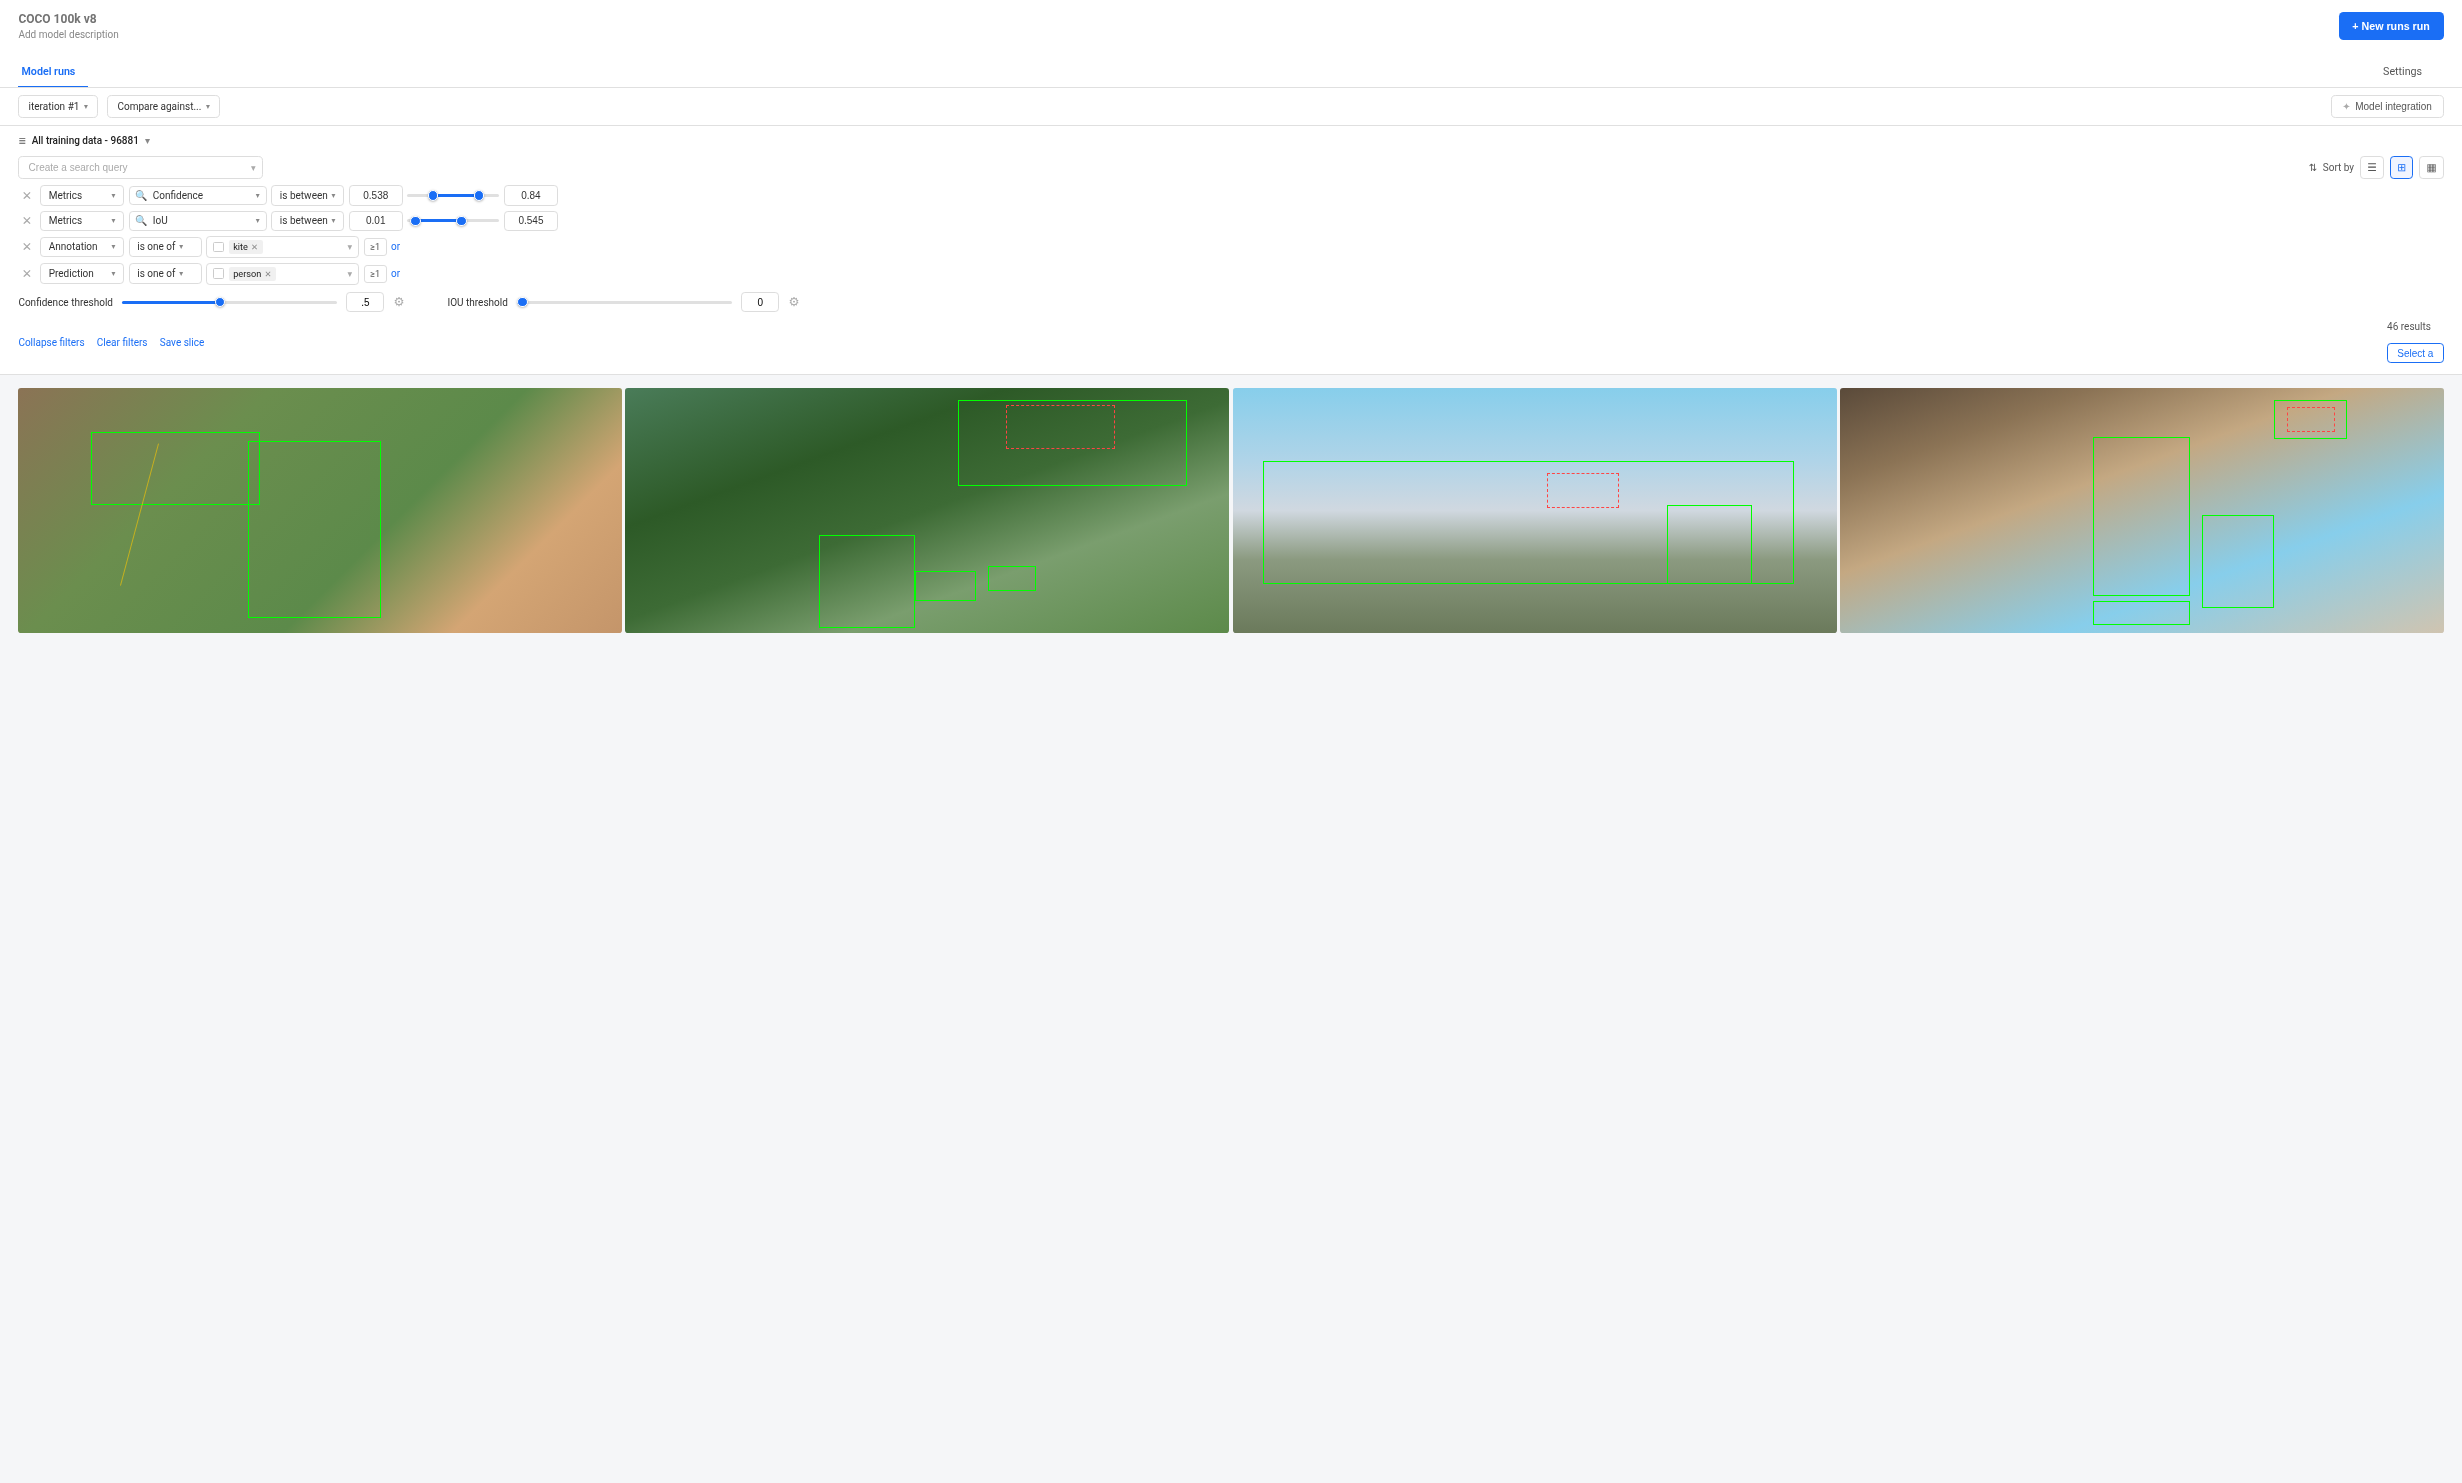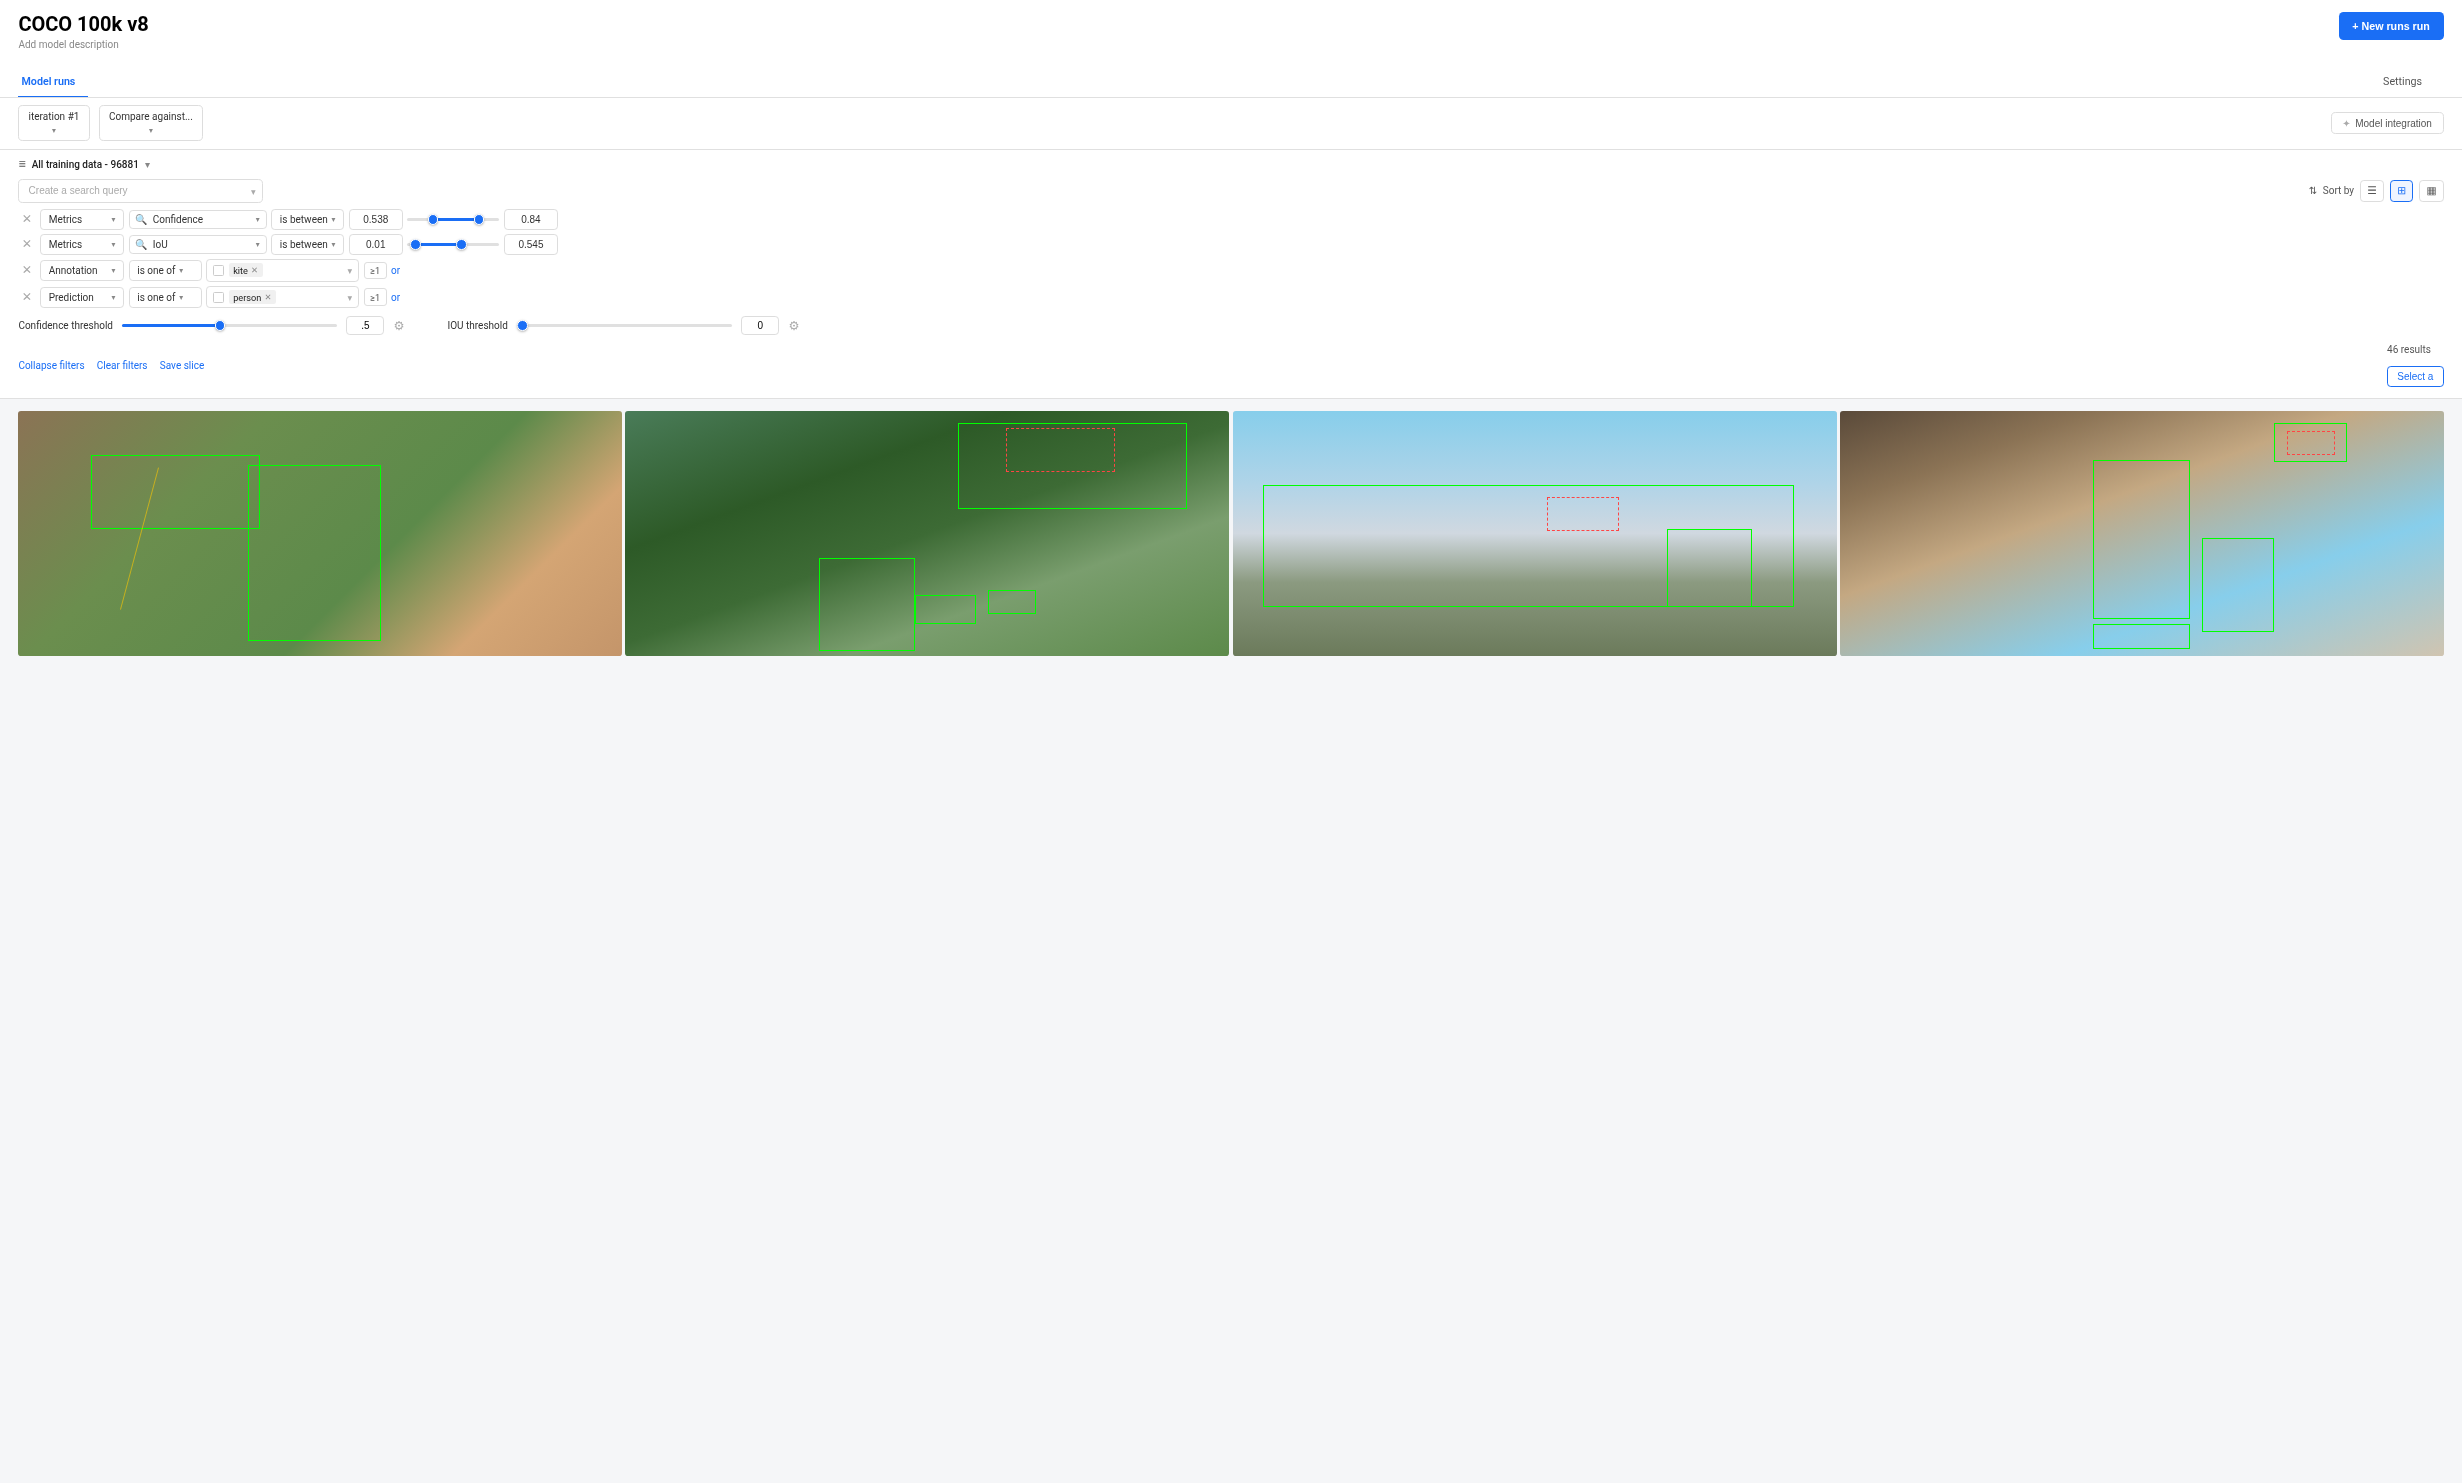--- a/index.html
+++ b/index.html
@@ -9,21 +9,21 @@
       background: #fff;
       border-bottom: 0.8px solid #e0e0e0;
       padding: 12.3px 18.4px 0 18.4px;
     }
     .top-bar-header {
       display: flex;
       align-items: flex-start;
       justify-content: space-between;
       padding-bottom: 9.2px;
     }
-    .page-title { font-size: 20px; font-weight: 700; color: #000000; }
+    .page-title { font-size: 12px; font-weight: 700; color: #737373; }
     .page-subtitle { font-size: 10px; color: #888; margin-top: 2.3px; }
     .new-model-btn {
       background: #1a6ef5;
       color: #fff;
       border: none;
       border-radius: 4.6px;
       padding: 7.7px 13.8px;
       font-size: 10.7px;
       font-weight: 600;
       cursor: pointer;
@@ -65,21 +65,20 @@
       border: 0.8px solid #ddd;
       border-radius: 4.6px;
       padding: 4.6px 9.2px;
       background: #fff;
       cursor: pointer;
       display: flex;
       align-items: center;
       gap: 4.6px;
       font-size: 10px;
       color: #333;
-      flex-direction: column;
     }
     .chevron { font-size: 7.7px; color: #888; }
     .model-integration-btn {
       margin-left: auto;
       border: 0.8px solid #ddd;
       border-radius: 4.6px;
       padding: 4.6px 10.7px;
       background: #fff;
       cursor: pointer;
       display: flex;

